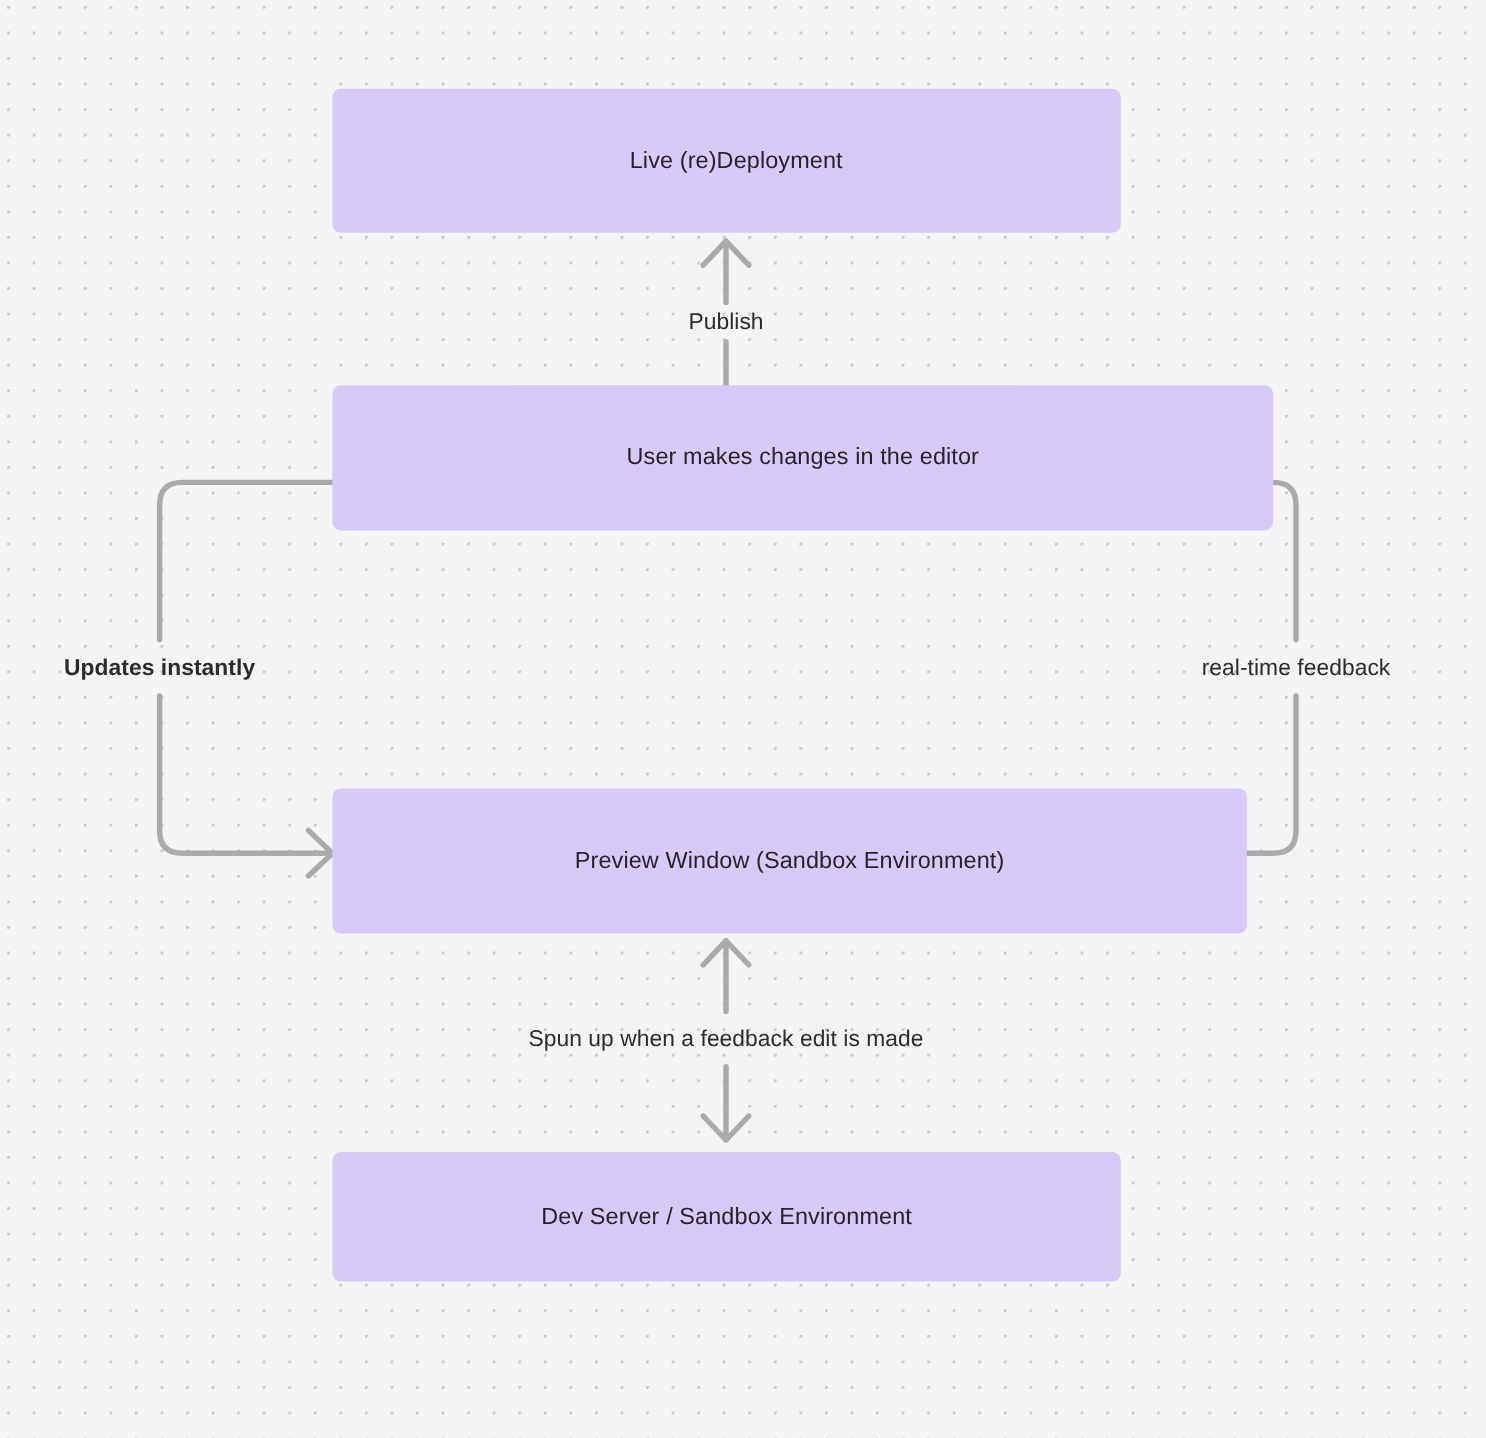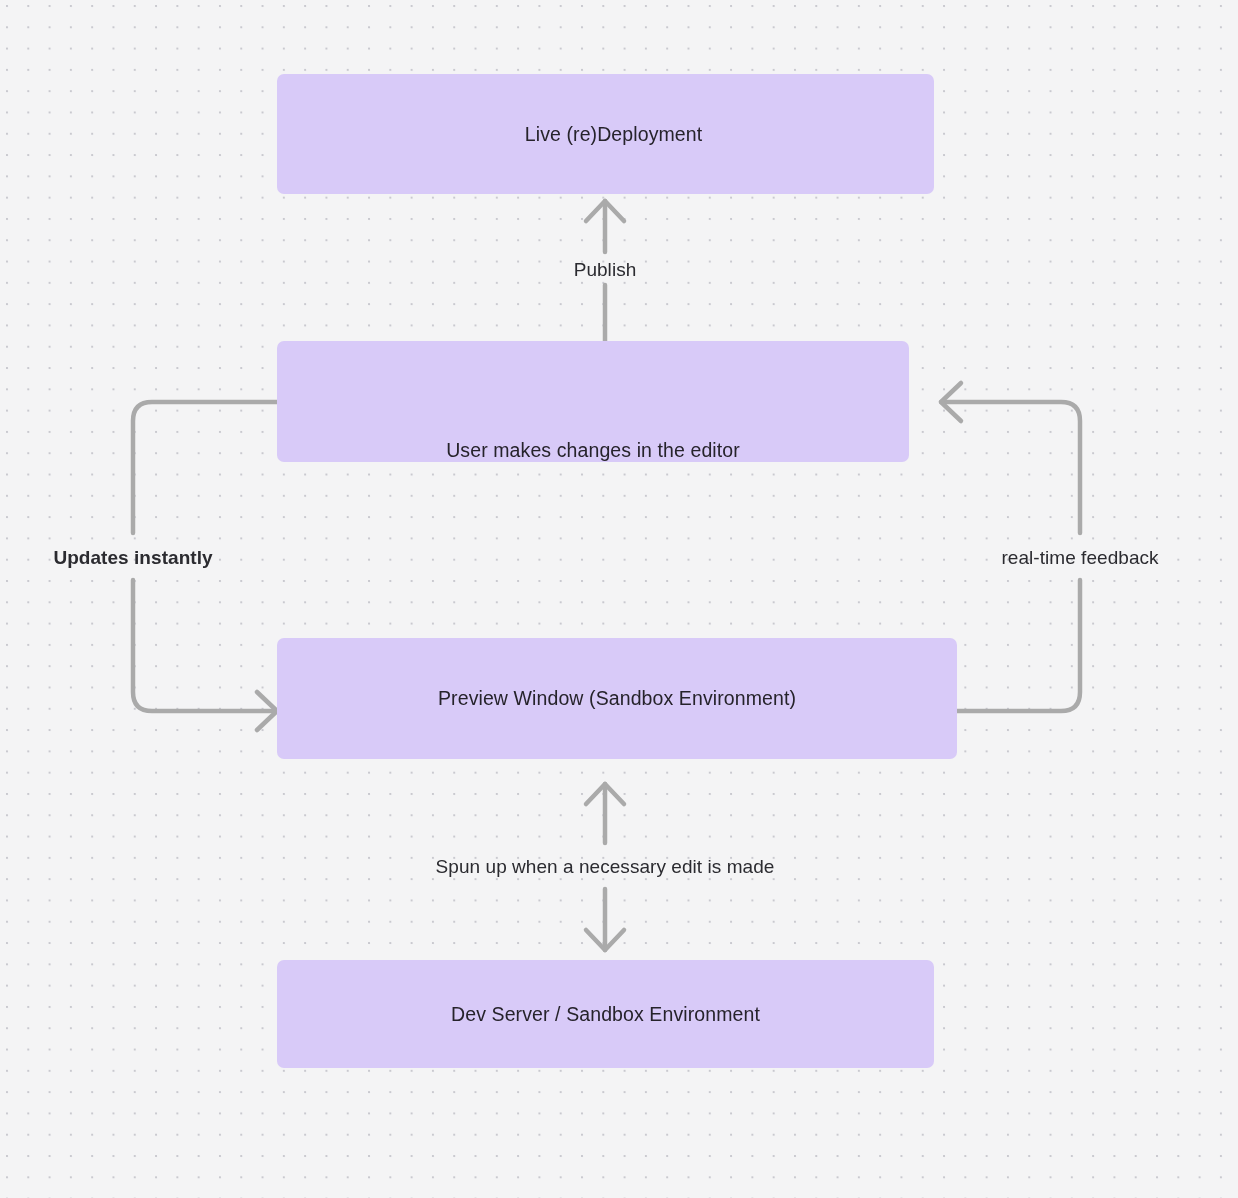--- a/index.html
+++ b/index.html
@@ -91,33 +91,33 @@
       <path d="M 586 804 L 605 784 L 624 804" stroke="#aaaaaa" stroke-width="4.5" fill="none" stroke-linecap="round" stroke-linejoin="round"></path>
       <path d="M 605 889 L 605 950" stroke="#aaaaaa" stroke-width="4.5" fill="none" stroke-linecap="round"></path>
       <path d="M 586 930 L 605 950 L 624 930" stroke="#aaaaaa" stroke-width="4.5" fill="none" stroke-linecap="round" stroke-linejoin="round"></path>
     </g>
   </svg>
 
   <div class="node" id="node-live-deployment" style="left:277px; top:74px; width:657px; height:120px;padding-left:16px;">
     <span class="node-label">Live (re)Deployment</span>
   </div>
 
-  <div class="node" id="node-user-edits" style="left:277px; top:341px; width:632px; height:121px;align-items:flex-end;">
+  <div class="node" id="node-user-edits" style="left:277px; top:321px; width:784px; height:121px;">
     <span class="node-label">User makes changes in the editor</span>
   </div>
 
-  <div class="node" id="node-preview-window" style="left:277px; top:638px; width:680px; height:121px;">
+  <div class="node" id="node-preview-window" style="left:277px; top:657px; width:762px; height:121px;">
     <span class="node-label">Preview Window (Sandbox Environment)</span>
   </div>
 
   <div class="node" id="node-dev-server" style="left:277px; top:960px; width:657px; height:108px;">
     <span class="node-label">Dev Server / Sandbox Environment</span>
   </div>
 
   <div class="edge-label center" style="left:605px; top:269px;">Publish</div>
 
   <div class="edge-label center" style="left:133px; top:557px;font-weight:bold;">Updates instantly</div>
 
   <div class="edge-label center" style="left:1080px; top:557px;">real-time feedback</div>
 
-  <div class="edge-label center" style="left:605px; top:866px;">Spun up when a necessary edit is made</div>
+  <div class="edge-label center" style="left:605px; top:866px;">Spun up when a feedback edit is made</div>
 
 </div>
 
 </body></html>

